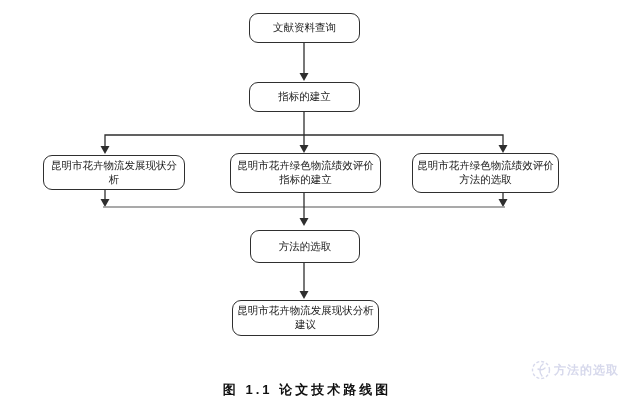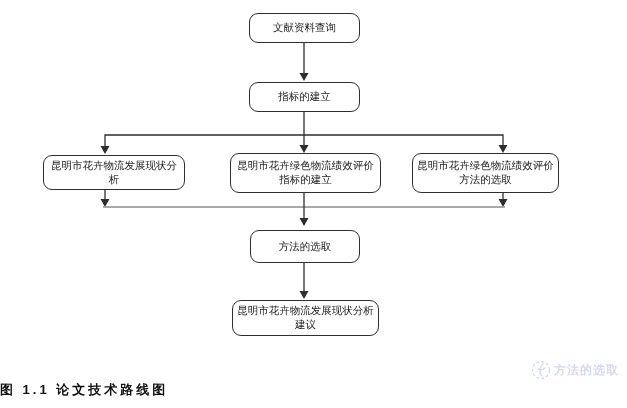--- a/index.html
+++ b/index.html
@@ -36,21 +36,21 @@
   .node-1{left:249px;top:13px;width:111px;height:30px;}
   .node-2{left:249px;top:82px;width:111px;height:30px;}
   .node-3{left:43px; top:155px;width:142px;height:35px;}
   .node-4{left:230px;top:153px;width:151px;height:40px;}
   .node-5{left:412px;top:153px;width:147px;height:40px;}
   .node-6{left:250px;top:230px;width:110px;height:33px;}
   .node-7{left:232px;top:300px;width:147px;height:36px;}
   .caption{
     position:absolute;
     left:0;top:381px;width:614px;
-    text-align:left;
+    text-align:center;
     font-size:13px;
     font-weight:bold;
     letter-spacing:3px;
     color:#111111;
   }
   .watermark{
     position:absolute;
     right:8px;top:360px;
     display:flex;align-items:center;gap:3px;
     color:var(--watermark);

